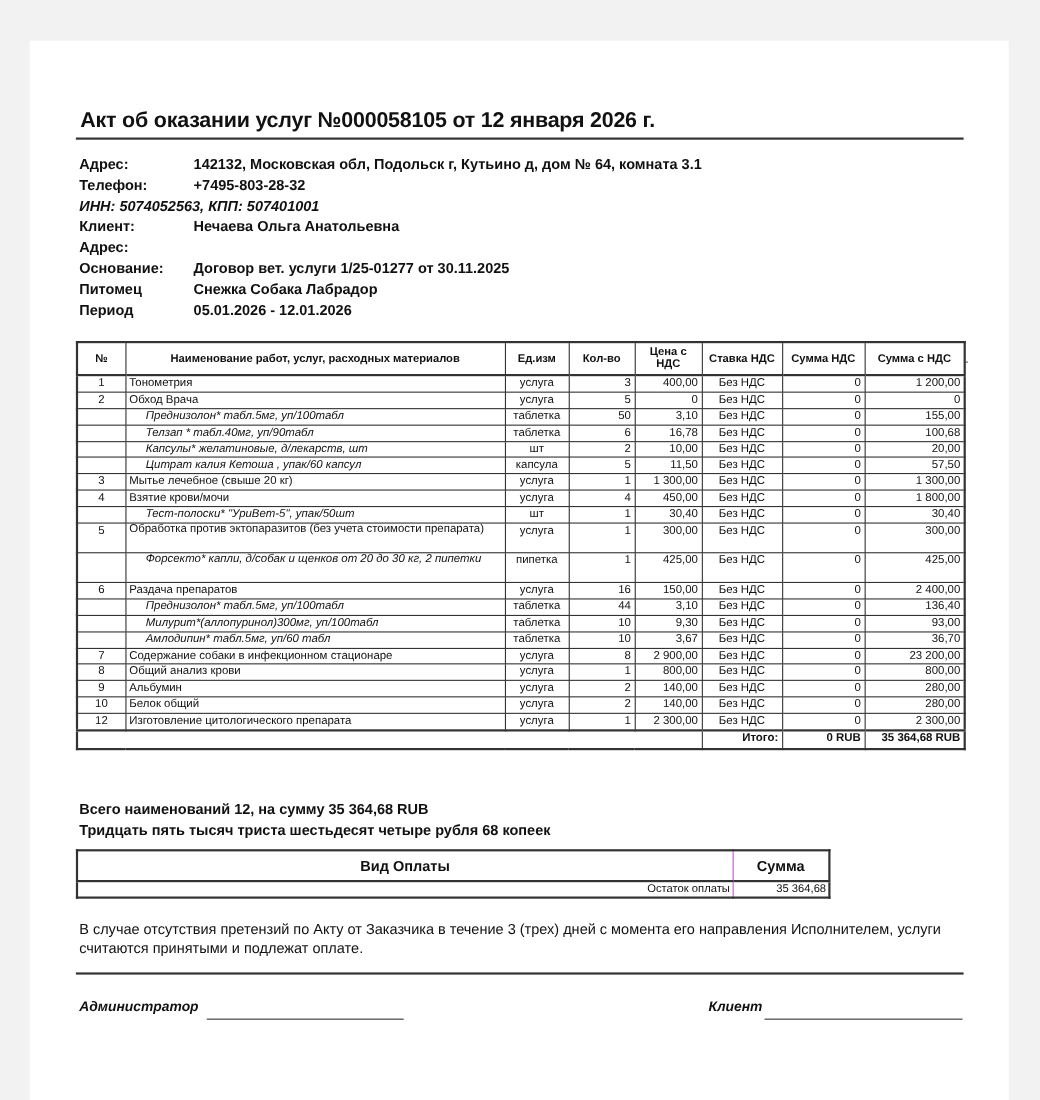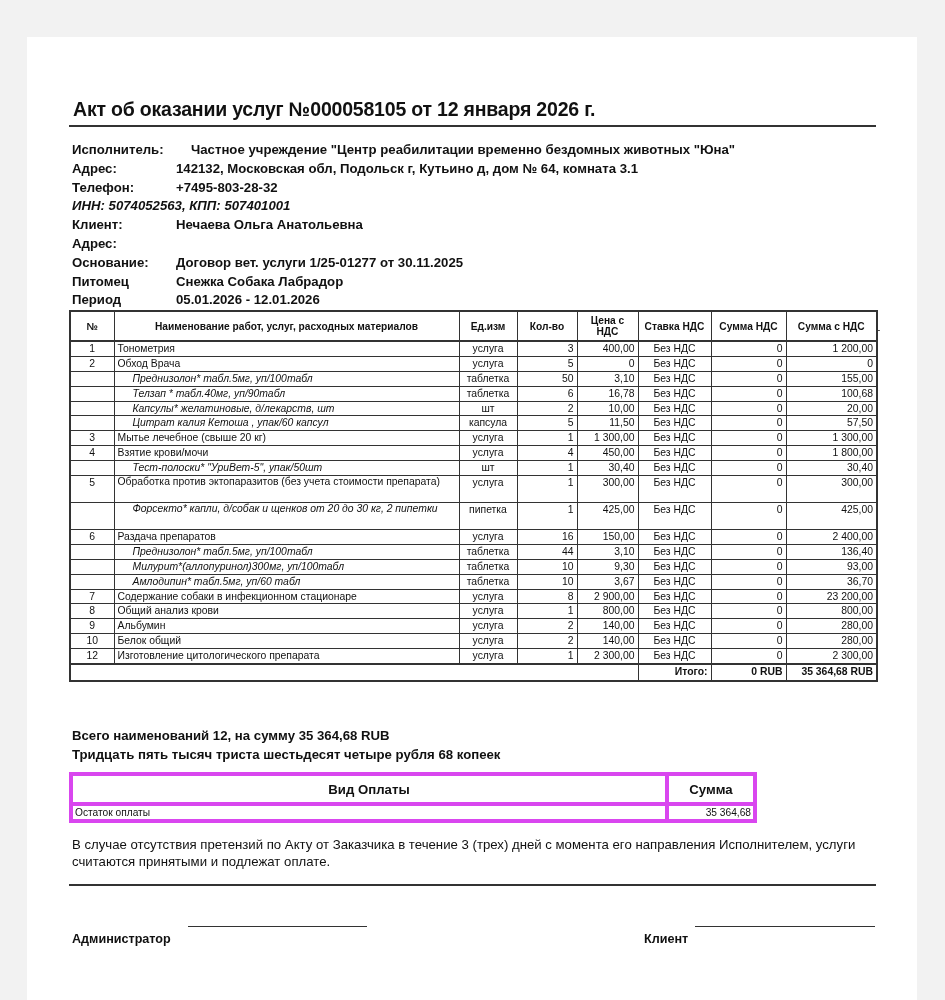--- a/index.html
+++ b/index.html
@@ -60,48 +60,44 @@
     position:absolute; left:72px; top:726px;
     font-size:13.2px; font-weight:bold;
   }
   .summary div { height:19px; line-height:19px; }
 
   table.pay {
     position:absolute; left:69px; top:772px;
     border-collapse:collapse; table-layout:fixed;
     border:2px solid #333; font-size:10.2px;
   }
-  table.pay th, table.pay td { border:4px solid #d946ef; padding:0 2px; }
+  table.pay th, table.pay td { border:1px solid #d946ef; padding:0 2px; }
   table.pay th { height:26px; font-size:13.2px; font-weight:bold; text-align:center; border-bottom:2px solid #333; }
-  table.pay td { height:13px; line-height:13px; }
+  table.pay td { height:13px; line-height:13px;text-align:right; }
   table.pay td.r { text-align:right; }
 
   .notice {
     position:absolute; left:72px; top:836px; width:800px;
     font-size:13.2px; line-height:17px;
   }
   .bottom-rule {
     position:absolute; left:69px; top:884px; width:807px; height:2px; background:#333;
   }
-  .sign { position:absolute; top:932px; font-size:12.6px; font-weight:bold; }
+  .sign { position:absolute; top:908px; font-size:12.6px; font-weight:bold;font-style:italic; }
   .sign-line { position:absolute; top:926px; height:1px; background:#333; }
 </style>
 </head>
 <body>
 
 <div class="sheet"></div>
 
 <div class="title">Акт об оказании услуг №000058105 от 12 января 2026 г.</div>
 <div class="title-rule"></div>
 
 <div class="info">
-  <div class="info-row">
-    <span class="info-label">Исполнитель:</span>
-    <span class="info-value wide">Частное учреждение "Центр реабилитации временно бездомных животных "Юна"</span>
-  </div>
   <div class="info-row">
     <span class="info-label">Адрес:</span>
     <span class="info-value">142132, Московская обл, Подольск г, Кутьино д, дом № 64, комната 3.1</span>
   </div>
   <div class="info-row">
     <span class="info-label">Телефон:</span>
     <span class="info-value">+7495-803-28-32</span>
   </div>
   <div class="info-row single">
     <span class="info-label">ИНН: 5074052563, КПП: 507401001</span>

